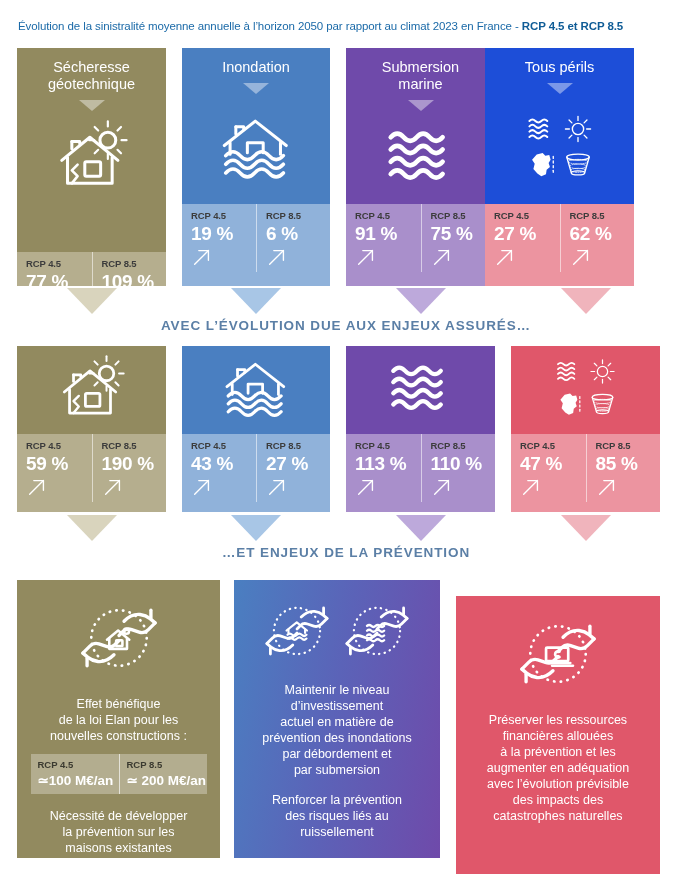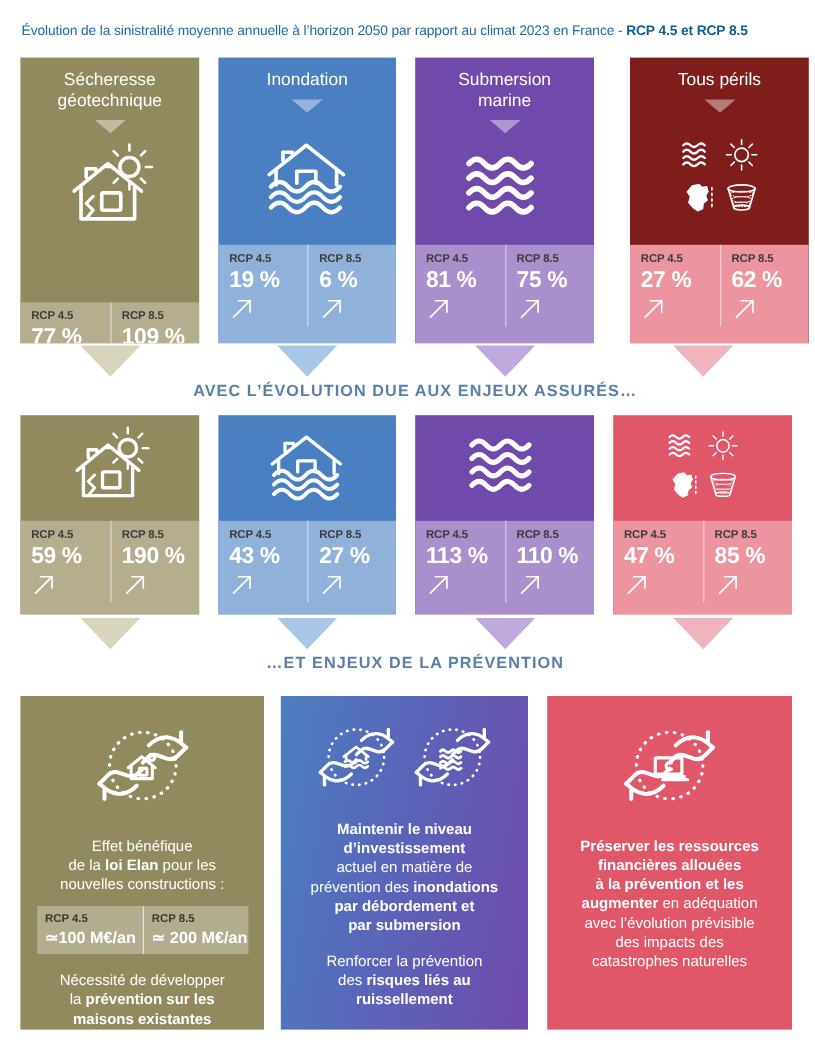--- a/index.html
+++ b/index.html
@@ -93,21 +93,21 @@
   }
   .panel-icons{
     display:flex;align-items:center;justify-content:center;gap:10px;
     margin-top:16px;
   }
   .panel-text{
     color:#ffffff;text-align:center;font-size:12.5px;line-height:16px;
     padding:0 8px;margin-top:12px;
   }
   .panel-text.second{margin-top:14px;}
-  .panel-text b{font-weight:bold;}
+  .panel-text b{font-weight:normal;}
   .mini-table{
     display:flex;margin-top:10px;width:176px;
     background:rgba(255,255,255,0.30);
   }
   .mini-cell{
     flex:1 1 50%;padding:5px 0 5px 7px;box-sizing:border-box;
   }
   .mini-cell + .mini-cell{border-left:1px solid rgba(255,255,255,0.65);}
   .mini-lab{font-size:9.5px;font-weight:bold;color:#3b3a30;line-height:11px;}
   .mini-val{font-size:13.5px;font-weight:bold;color:#ffffff;line-height:17px;margin-top:2px;}
@@ -230,38 +230,38 @@
                   <path d="M8 58 q9 -10 18 0 q9 10 18 0 q9 -10 18 0 q9 10 18 0"></path>
                   <path d="M8 75 q9 -10 18 0 q9 10 18 0 q9 -10 18 0 q9 10 18 0"></path>
                 </g>
               </svg></span>
           </div>
         </div>
         <div style="background:#a98fcb;flex:1 1 auto;">
           <div class="card-foot">
             <div class="foot-cell">
               <div class="rcp-lab">RCP 4.5</div>
-              <div class="rcp-val">81 %</div>
+              <div class="rcp-val">91 %</div>
               <svg class="arrow" viewBox="0 0 24 24" fill="none" stroke="#ffffff" stroke-width="1.5" stroke-linecap="round" stroke-linejoin="round">
                 <path d="M4 20 L19 5"></path>
                 <path d="M8.5 5 H19 V15.5"></path>
               </svg>
             </div>
             <div class="foot-cell">
               <div class="rcp-lab">RCP 8.5</div>
               <div class="rcp-val">75 %</div>
               <svg class="arrow" viewBox="0 0 24 24" fill="none" stroke="#ffffff" stroke-width="1.5" stroke-linecap="round" stroke-linejoin="round">
                 <path d="M4 20 L19 5"></path>
                 <path d="M8.5 5 H19 V15.5"></path>
               </svg>
             </div>
           </div>
         </div>
       </div>
-      <div class="card" style="left: 525px; width: 149px; height: 238px; background: #7f1d1d;">
+      <div class="card" style="left: 485px; width: 149px; height: 238px; background: #1d4ed8;">
         <div class="card-body" style="height:156px;">
           <div class="card-title">
             <div>Tous périls</div>
           </div>
           <div class="tri"></div>
           <div class="icon-wrap">
             <span class="ic"><svg width="72" height="72" viewBox="0 0 100 100" fill="none" stroke="#ffffff" stroke-width="4.2" stroke-linecap="round" stroke-linejoin="round">
                 <g transform="translate(2,2) scale(0.46)">
                   <g stroke-width="6">
                     <path d="M12 26 q9 -9 18 0 q9 9 18 0 q9 -9 18 0"></path>
@@ -621,21 +621,21 @@
                 <path d="M8 20 q9 -9 18 0 q9 9 18 0 q9 -9 18 0 q9 9 18 0"></path>
                 <path d="M8 40 q9 -9 18 0 q9 9 18 0 q9 -9 18 0 q9 9 18 0"></path>
                 <path d="M8 60 q9 -9 18 0 q9 9 18 0 q9 -9 18 0 q9 9 18 0"></path>
                 <path d="M8 80 q9 -9 18 0 q9 9 18 0 q9 -9 18 0 q9 9 18 0"></path>
               </g>
             </svg></span>
         </div>
         <div class="panel-text"><b>Maintenir le niveau<br>d’investissement</b><br>actuel en matière de<br>prévention des <b>inondations<br>par débordement et<br>par submersion</b></div>
         <div class="panel-text second">Renforcer la prévention<br>des <b>risques liés au<br>ruissellement</b></div>
       </div>
-      <div class="panel" style="left: 456px; width: 204px; height: 278px; background: rgb(224, 87, 106);">
+      <div class="panel" style="left: 456px; width: 204px; height: 278px; background: rgb(224, 87, 106); margin-top: 16px;">
         <div class="panel-icons">
           <span class="ic"><svg width="84" height="84" viewBox="0 0 100 100" fill="none" stroke="#ffffff" stroke-width="4.2" stroke-linecap="round" stroke-linejoin="round">
               <g stroke-width="3.2" stroke-dasharray="0.5 7.5" stroke-linecap="round">
                 <circle cx="50" cy="50" r="33"></circle>
               </g>
               <g stroke-width="4">
                 <path d="M56 30 q9 -9 19 -8 q7 1 12 5 l6 5"></path>
                 <path d="M93 32 l-8 8 q-5 5 -11 3 l-9 -3 q-6 -2 -10 2 l-5 5"></path>
                 <path d="M88 26 v-9"></path>
               </g>

